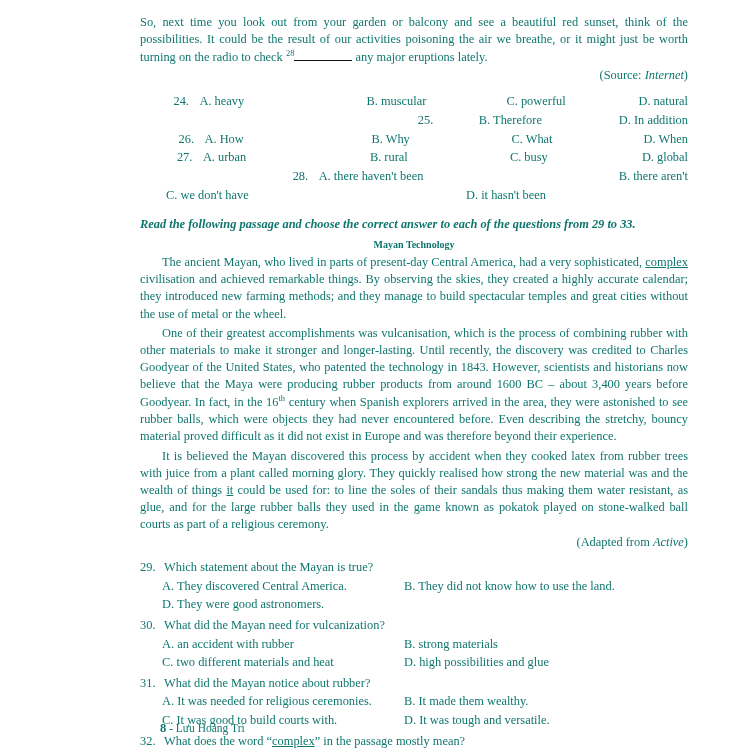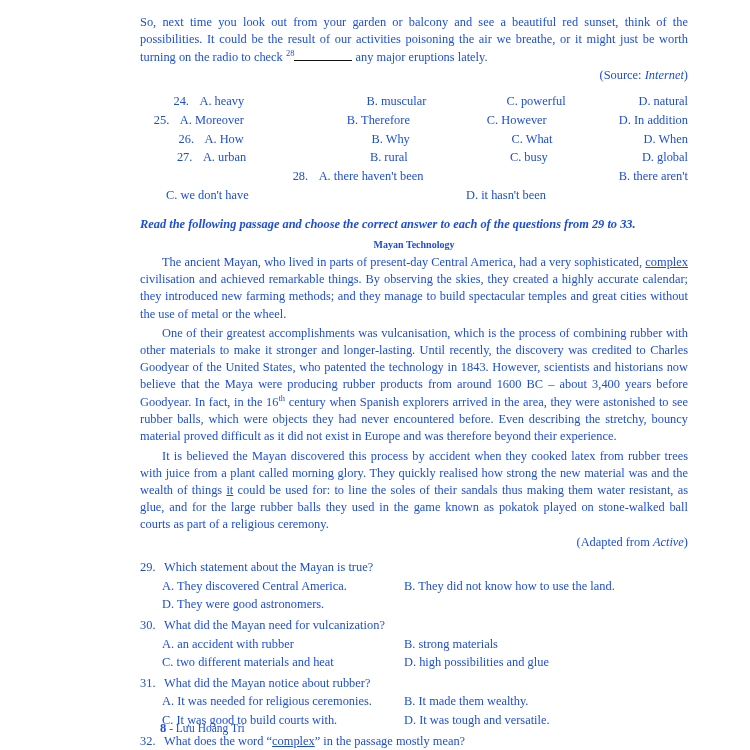--- a/index.html
+++ b/index.html
@@ -6,21 +6,21 @@
     margin: 0;
     padding: 0;
     background: #ffffff;
   }
   .page {
     position: relative;
     width: 750px;
     height: 750px;
     background: #ffffff;
     font-family: "Liberation Serif", serif;
-    color: #1d4ed8;
+    color: #0f766e;
     box-sizing: border-box;
     padding: 14px 62px 10px 140px;
     overflow: hidden;
   }
   .para {
     font-size: 12.4px;
     line-height: 1.38;
     text-align: justify;
     margin: 0 0 2px 0;
   }
@@ -143,23 +143,21 @@
     <div class="mcq-row">
       <span class="mcq-num">24.</span>
       <span class="opt a">A. heavy</span>
       <span class="opt b">B. muscular</span>
       <span class="opt c">C. powerful</span>
       <span class="opt d">D. natural</span>
     </div>
 
     <div class="mcq-row">
       <span class="mcq-num">25.</span>
-      <span class="opt a">A. Moreover</span>
       <span class="opt b">B. Therefore</span>
-      <span class="opt c">C. However</span>
       <span class="opt d">D. In addition</span>
     </div>
 
     <div class="mcq-row">
       <span class="mcq-num">26.</span>
       <span class="opt a">A. How</span>
       <span class="opt b">B. Why</span>
       <span class="opt c">C. What</span>
       <span class="opt d">D. When</span>
     </div>

